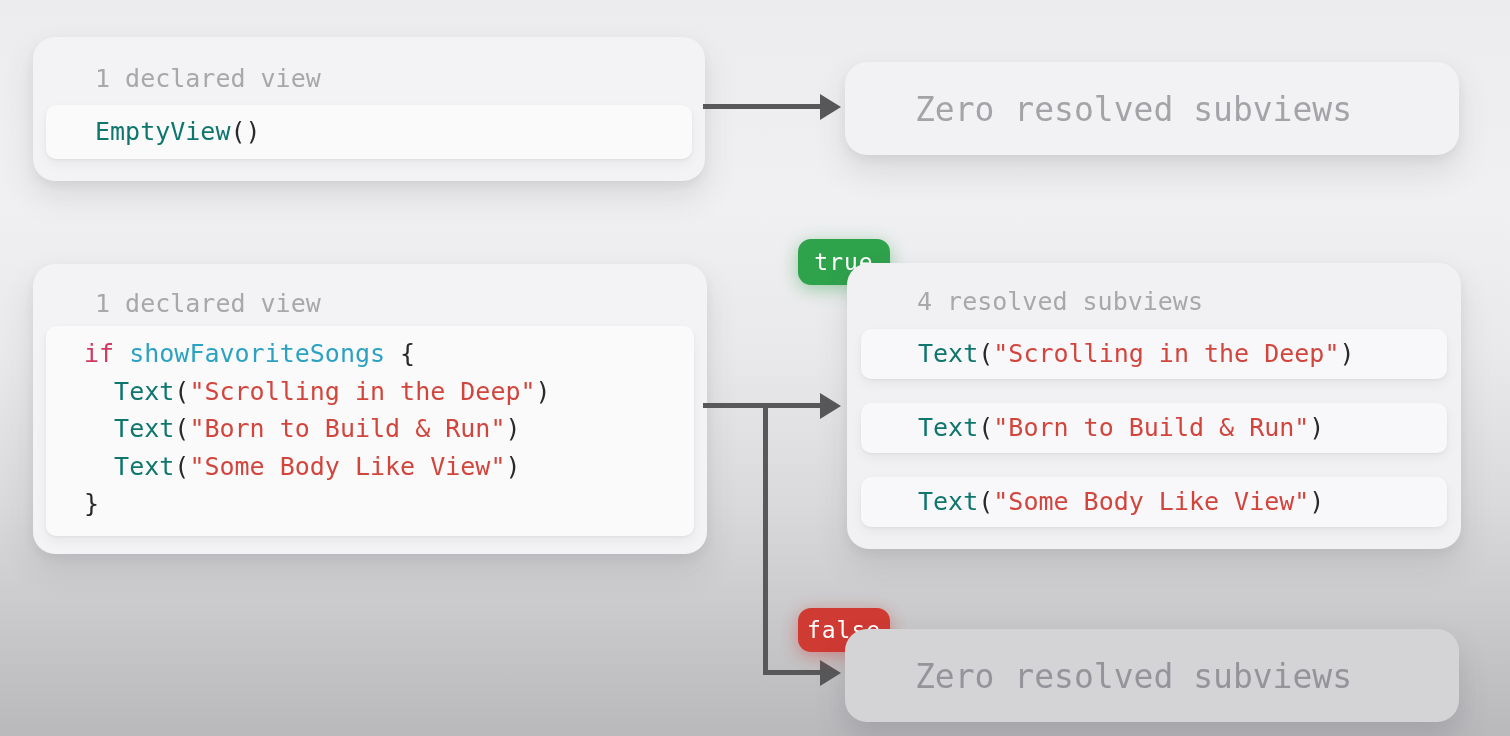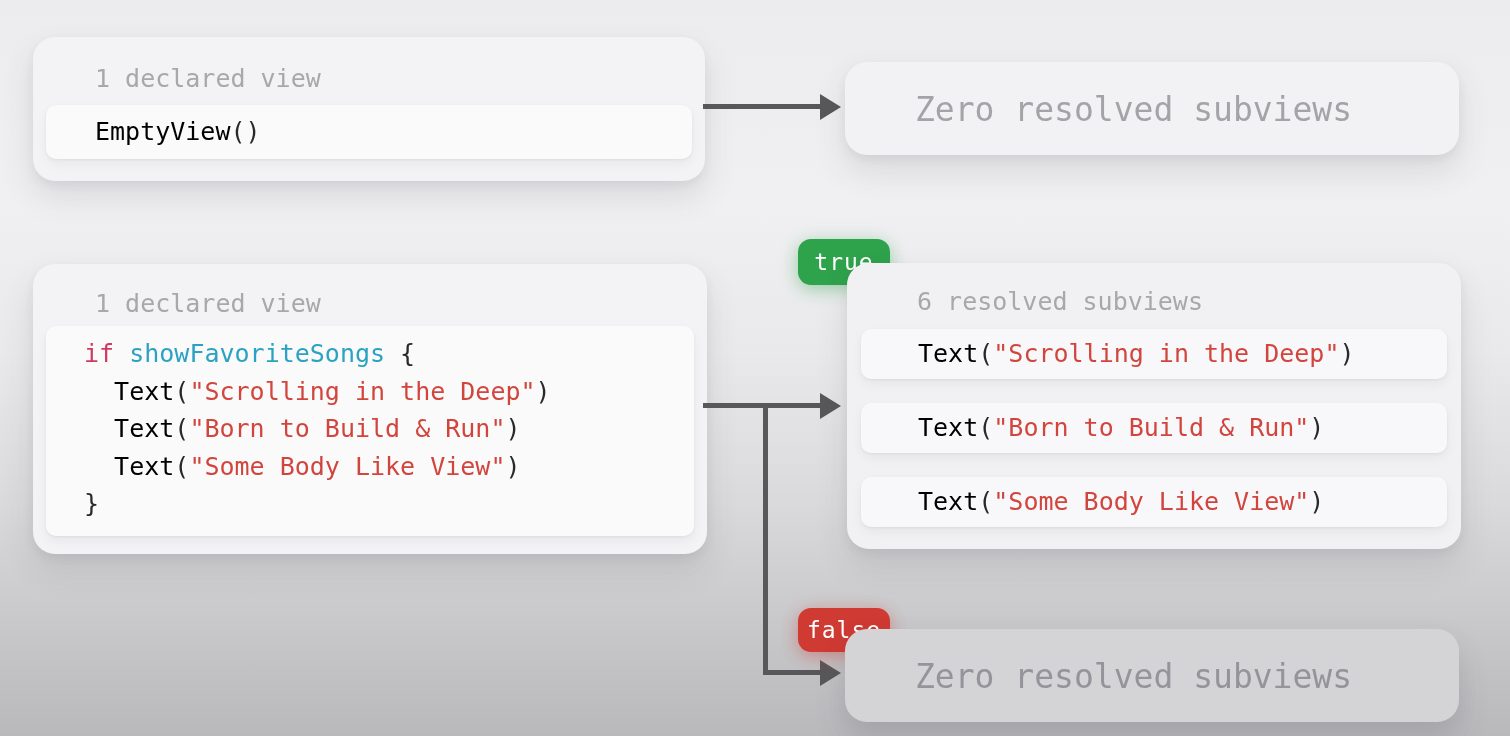--- a/index.html
+++ b/index.html
@@ -34,21 +34,21 @@
   }
   .code-line {
     white-space: pre;
     font-size: 25px;
     line-height: 37.5px;
     font-weight: 500;
   }
   .tok-plain   { color: #29292b; }
   .tok-keyword { color: #d03a62; }
   .tok-type    { color: #2ba2c2; }
-  .tok-call    { color: #000000; }
+  .tok-call    { color: #0f766e; }
   .tok-string  { color: #d2453d; }
   .muted-label {
     position: absolute;
     font-size: 33px;
     color: #a4a4a8;
     white-space: pre;
   }
   .badge {
     position: absolute;
     border-radius: 13px;
@@ -119,21 +119,21 @@
   <div class="arrow-head" style="left:820px; top:393px;"></div>
   <div class="arrow-line" style="left:763px; top:403px; width:5px; height:272px;"></div>
   <div class="arrow-line" style="left:763px; top:670px; width:58px; height:5px;"></div>
   <div class="arrow-head" style="left:820px; top:660px;"></div>
 
   <div class="badge badge-true" style="left:798px; top:239px; width:92px; height:46px;">
     <span>true</span>
   </div>
 
   <div class="card" style="left:847px; top:263px; width:614px; height:286px; background:#f1f1f3;">
-    <div class="card-title" style="left:70px; top:24px;">6 resolved subviews</div>
+    <div class="card-title" style="left:70px; top:24px;">4 resolved subviews</div>
     <div class="row-strip" style="left:14px; top:66px; width:586px; height:50px;">
       <div class="code-line"><span class="tok-call">Text</span><span class="tok-plain">(</span><span class="tok-string">"Scrolling in the Deep"</span><span class="tok-plain">)</span></div>
     </div>
     <div class="row-strip" style="left:14px; top:140px; width:586px; height:50px;">
       <div class="code-line"><span class="tok-call">Text</span><span class="tok-plain">(</span><span class="tok-string">"Born to Build &amp; Run"</span><span class="tok-plain">)</span></div>
     </div>
     <div class="row-strip" style="left:14px; top:214px; width:586px; height:50px;">
       <div class="code-line"><span class="tok-call">Text</span><span class="tok-plain">(</span><span class="tok-string">"Some Body Like View"</span><span class="tok-plain">)</span></div>
     </div>
   </div>

